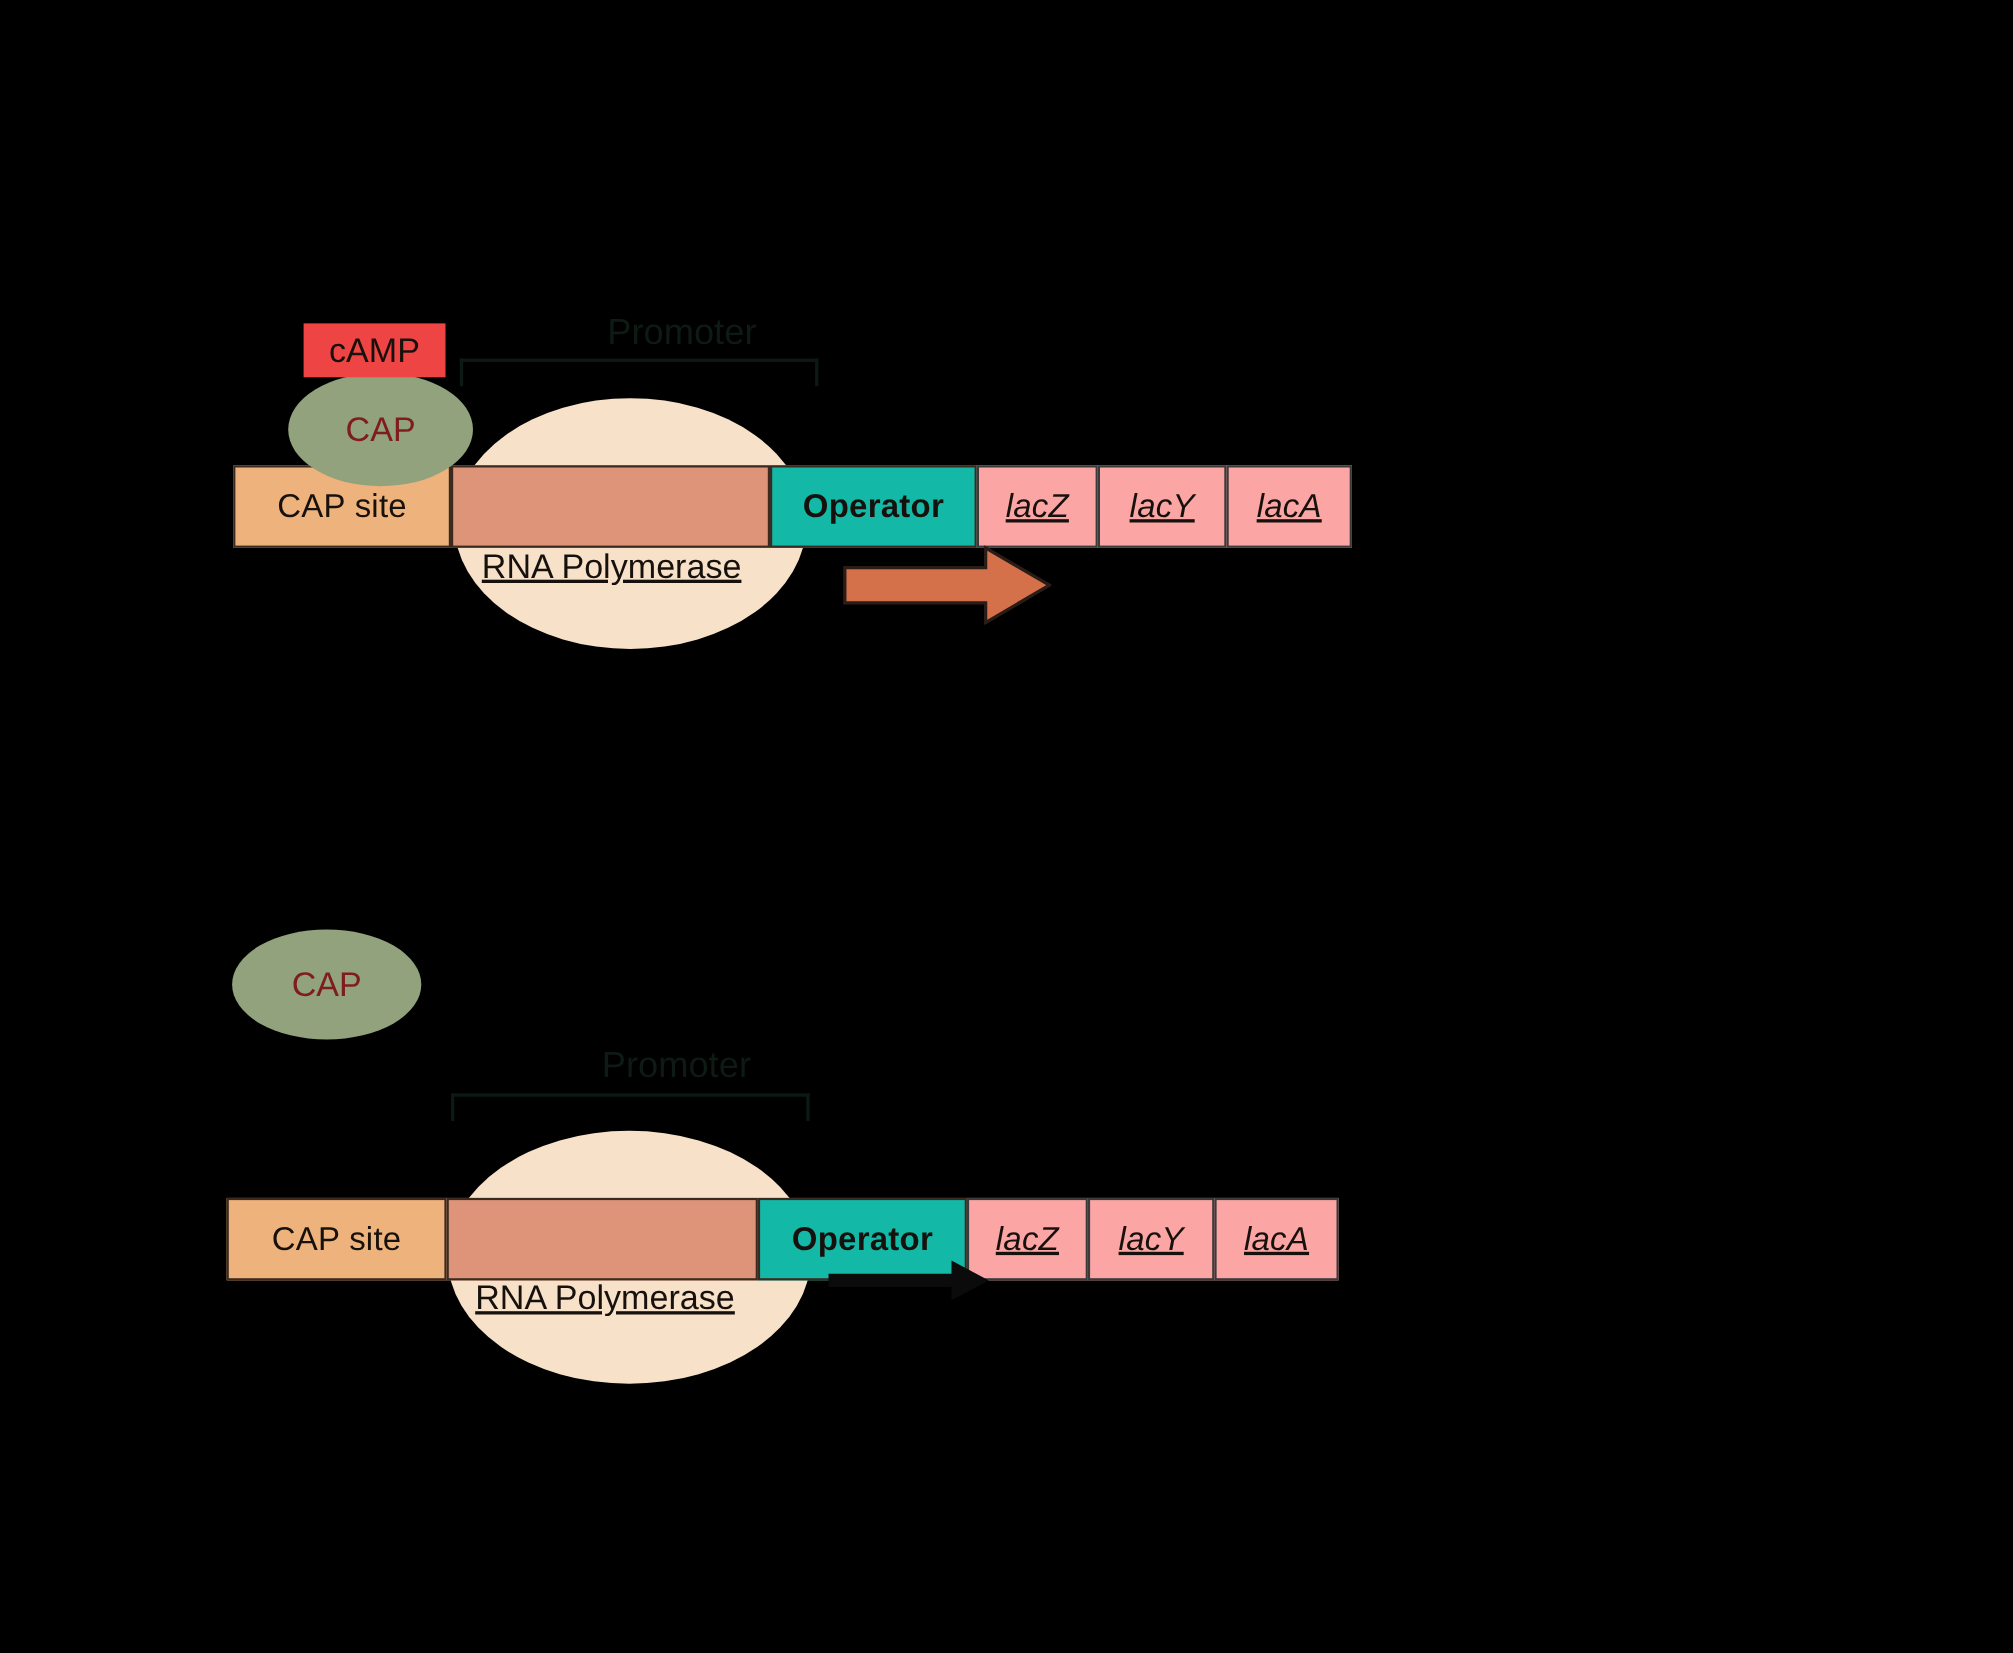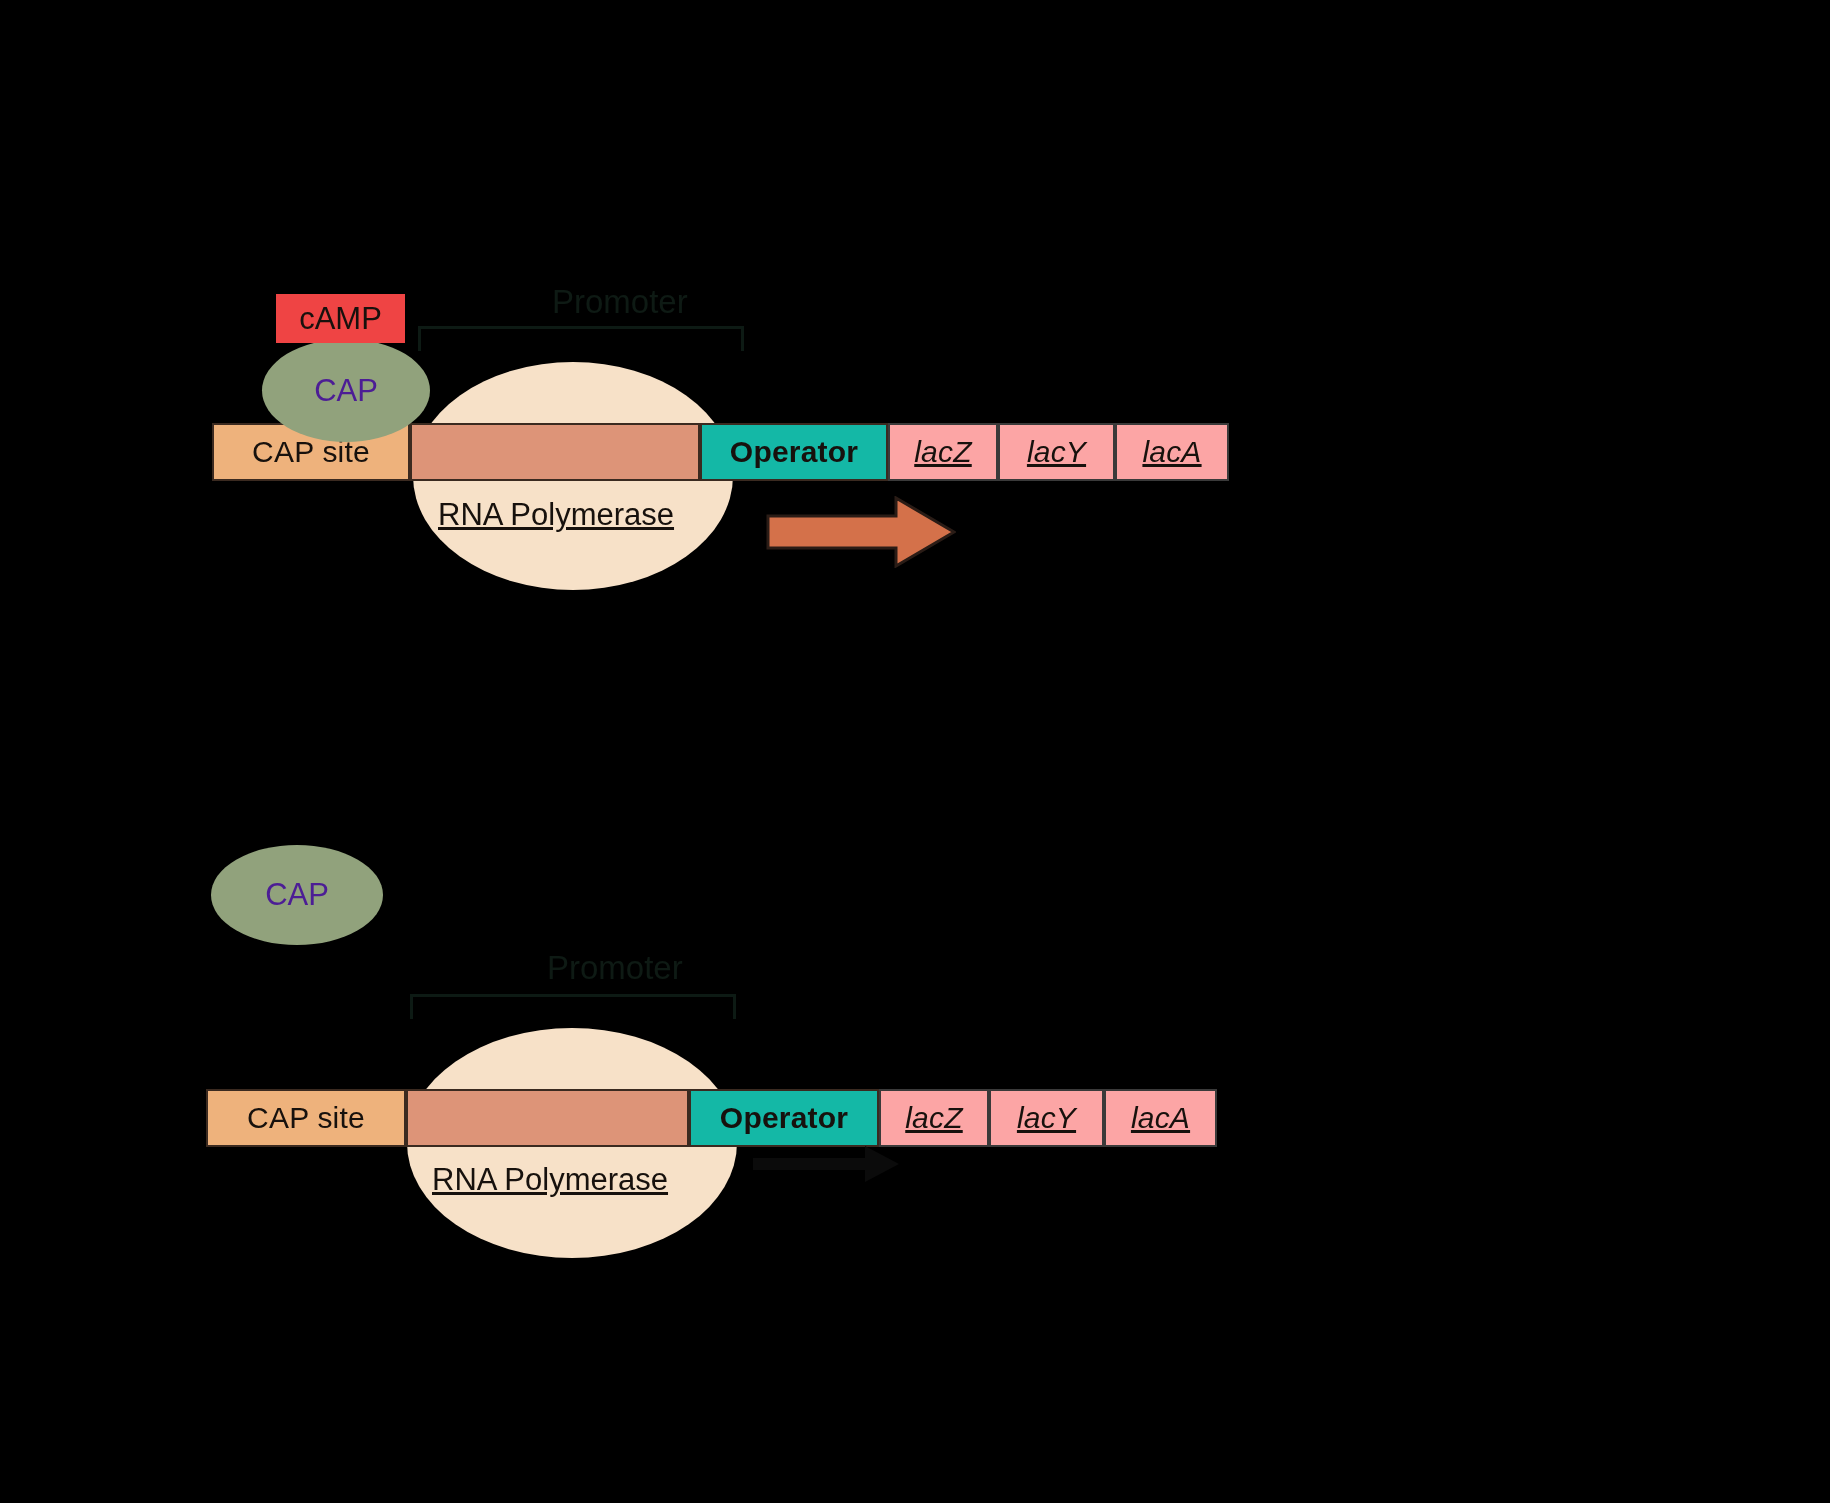--- a/index.html
+++ b/index.html
@@ -22,21 +22,21 @@
     position: absolute;
     left: 0;
     top: 0;
     width: 1830px;
   }
 
   
   .operon {
     position: absolute;
     display: flex;
-    height: 58px;
+    height: 75px;
     box-sizing: border-box;
     z-index: 4;
   }
   .seg {
     box-sizing: border-box;
     border: 2px solid #3b2a20;
     display: flex;
     align-items: center;
     justify-content: center;
     font-size: 30px;
@@ -76,21 +76,21 @@
   
   .cap-protein {
     position: absolute;
     background: #91a27c;
     border-radius: 50%;
     z-index: 5;
     display: flex;
     align-items: center;
     justify-content: center;
     font-size: 31px;
-    color: #4c1d95;
+    color: #7f1d1d;
   }
 
   
   .camp-box {
     position: absolute;
     background: #ef4444;
     z-index: 6;
     display: flex;
     align-items: center;
     justify-content: center;

